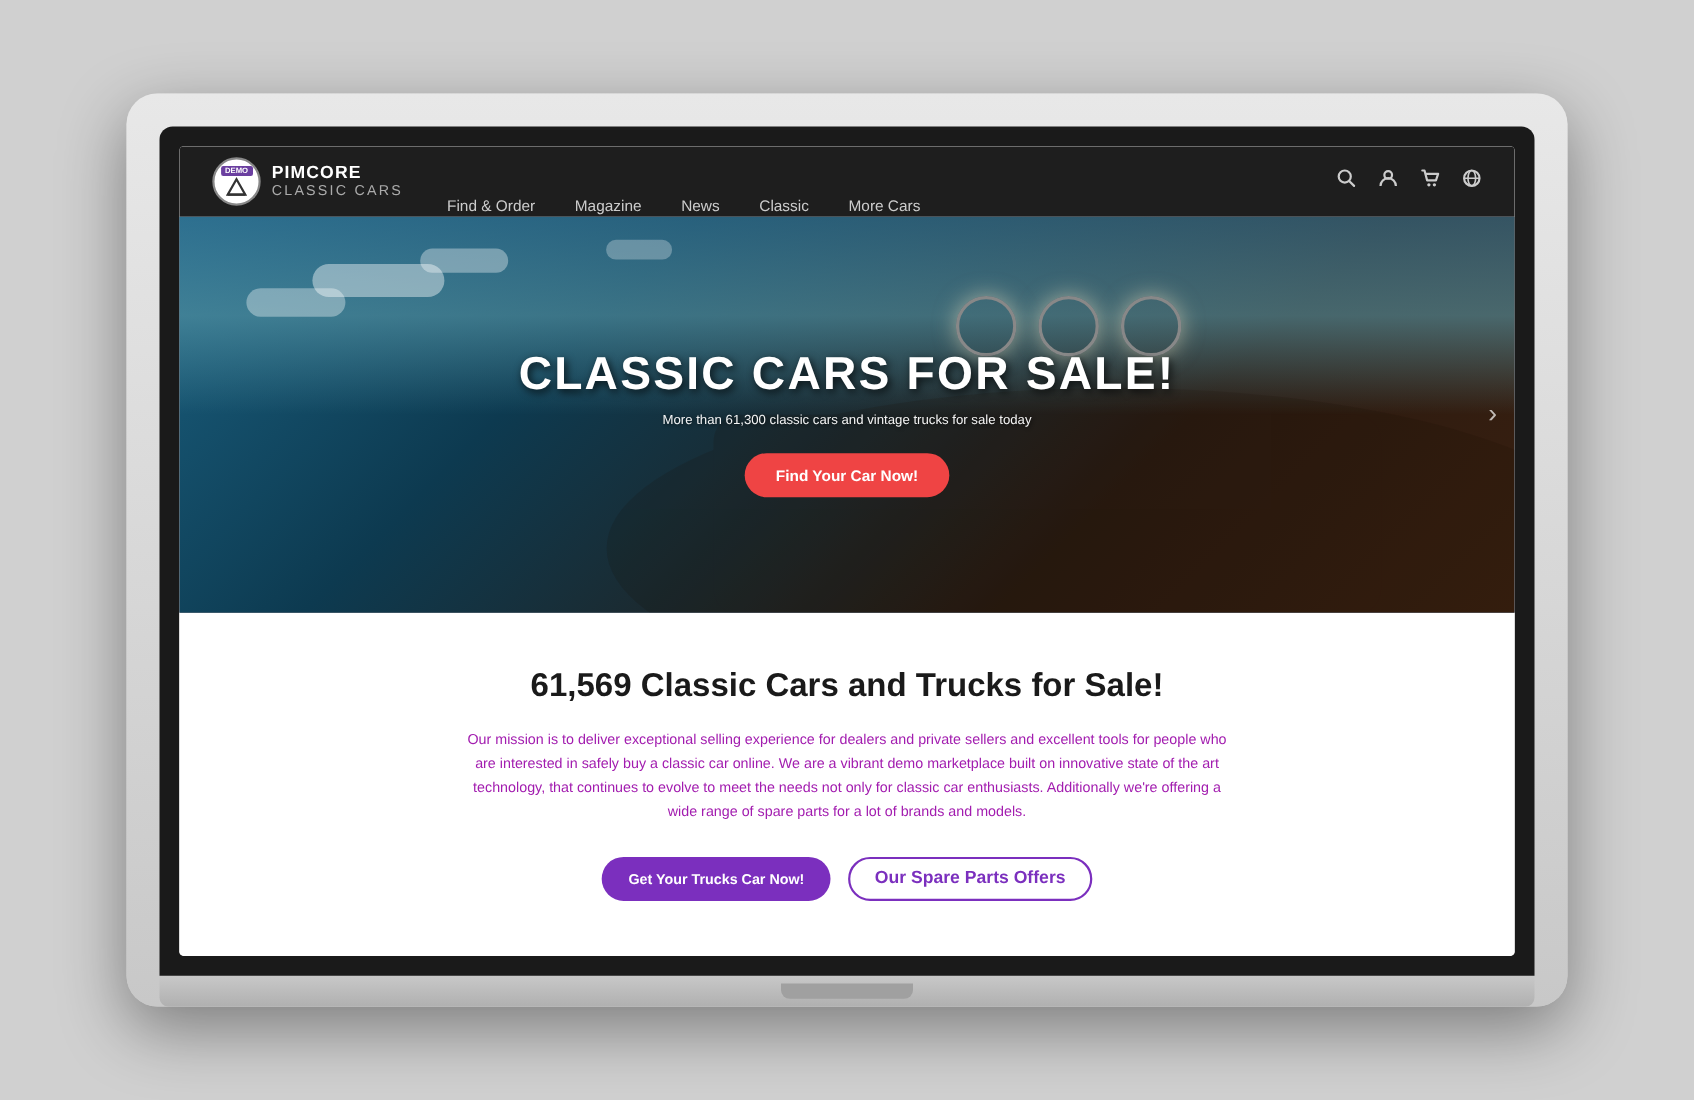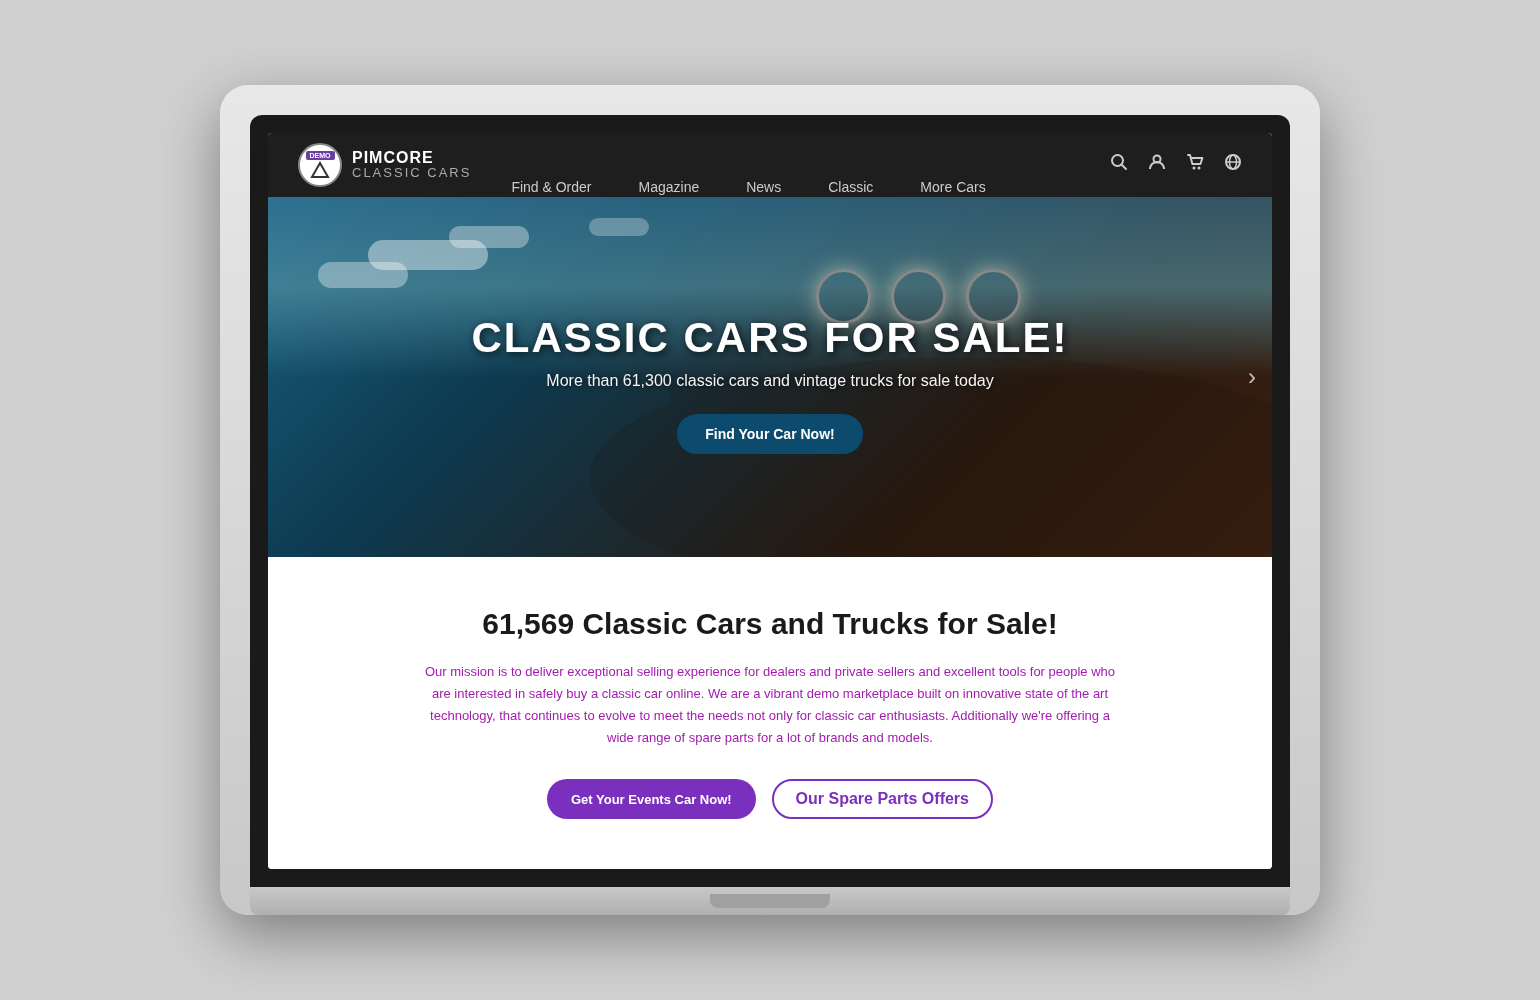--- a/index.html
+++ b/index.html
@@ -6,21 +6,21 @@
     body {
       background: #d0d0d0;
       display: flex;
       justify-content: center;
       align-items: center;
       min-height: 100vh;
       font-family: Arial, sans-serif;
     }
 
     .laptop-outer {
-      width: 1100px;
+      width: 1310px;
       background: linear-gradient(180deg, #e8e8e8 0%, #c8c8c8 100%);
       border-radius: 28px;
       padding: 30px 30px 0 30px;
       box-shadow: 0 20px 60px rgba(0,0,0,0.4);
       position: relative;
     }
 
     .laptop-screen-bezel {
       background: #1a1a1a;
       border-radius: 12px 12px 0 0;
@@ -108,21 +108,21 @@
     .logo-sub {
       color: #aaa;
       font-size: 13px;
       letter-spacing: 2px;
       text-transform: uppercase;
     }
 
     .nav-links {
       display: flex;
       align-items: center;
-      gap: 47px;
+      gap: 36px;
       flex: 1;
       margin-top: 44px;
     }
 
     .nav-link {
       color: #ccc;
       font-size: 14px;
       cursor: pointer;
       text-decoration: none;
       white-space: nowrap;
@@ -203,28 +203,28 @@
     .hero-title {
       font-size: 42px;
       font-weight: 900;
       text-transform: uppercase;
       text-shadow: 2px 2px 8px rgba(0,0,0,0.8);
       letter-spacing: 2px;
       margin-bottom: 10px;
     }
 
     .hero-subtitle {
-      font-size: 16px;
+      font-size: 12px;
       text-shadow: 1px 1px 4px rgba(0,0,0,0.8);
       margin-bottom: 24px;
       opacity: 0.95;
     }
 
     .hero-btn {
-      background: #0c4a6e;
+      background: #ef4444;
       color: #fff;
       border: none;
       border-radius: 24px;
       padding: 12px 28px;
       font-size: 14px;
       font-weight: bold;
       cursor: pointer;
       text-transform: none;
     }
 
@@ -376,21 +376,21 @@
           <button class="hero-btn">Find Your Car Now!</button>
         </div>
 
         <span class="hero-arrow">›</span>
       </div>
 
       <div class="content-section">
         <h2 class="content-title">61,569 Classic Cars and Trucks for Sale!</h2>
         <p class="content-desc">Our mission is to deliver exceptional selling experience for dealers and private sellers and excellent tools for people who are interested in safely buy a classic car online. We are a vibrant demo marketplace built on innovative state of the art technology, that continues to evolve to meet the needs not only for classic car enthusiasts. Additionally we're offering a wide range of spare parts for a lot of brands and models.</p>
         <div class="content-buttons">
-          <button class="btn-primary">Get Your Events Car Now!</button>
+          <button class="btn-primary">Get Your Trucks Car Now!</button>
           <button class="btn-outline">Our Spare Parts Offers</button>
         </div>
       </div>
 
     </div>
   </div>
   <div class="laptop-base">
     <div class="laptop-notch"></div>
   </div>
 </div>

